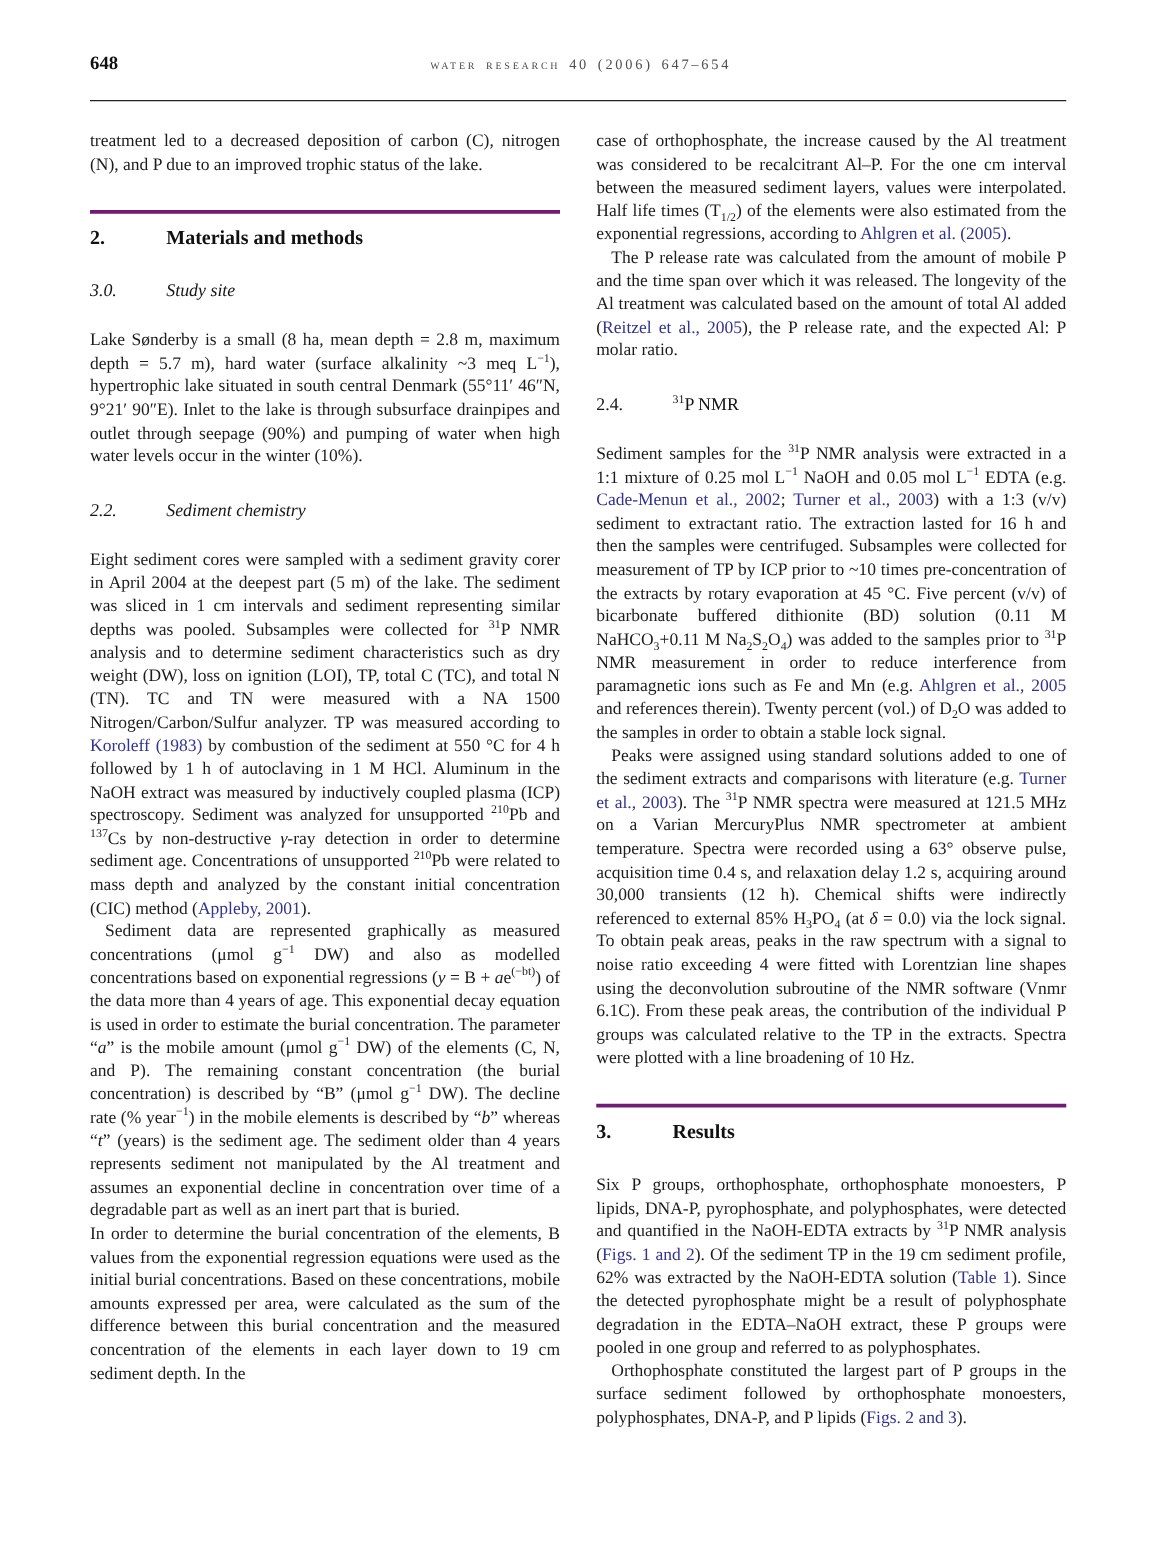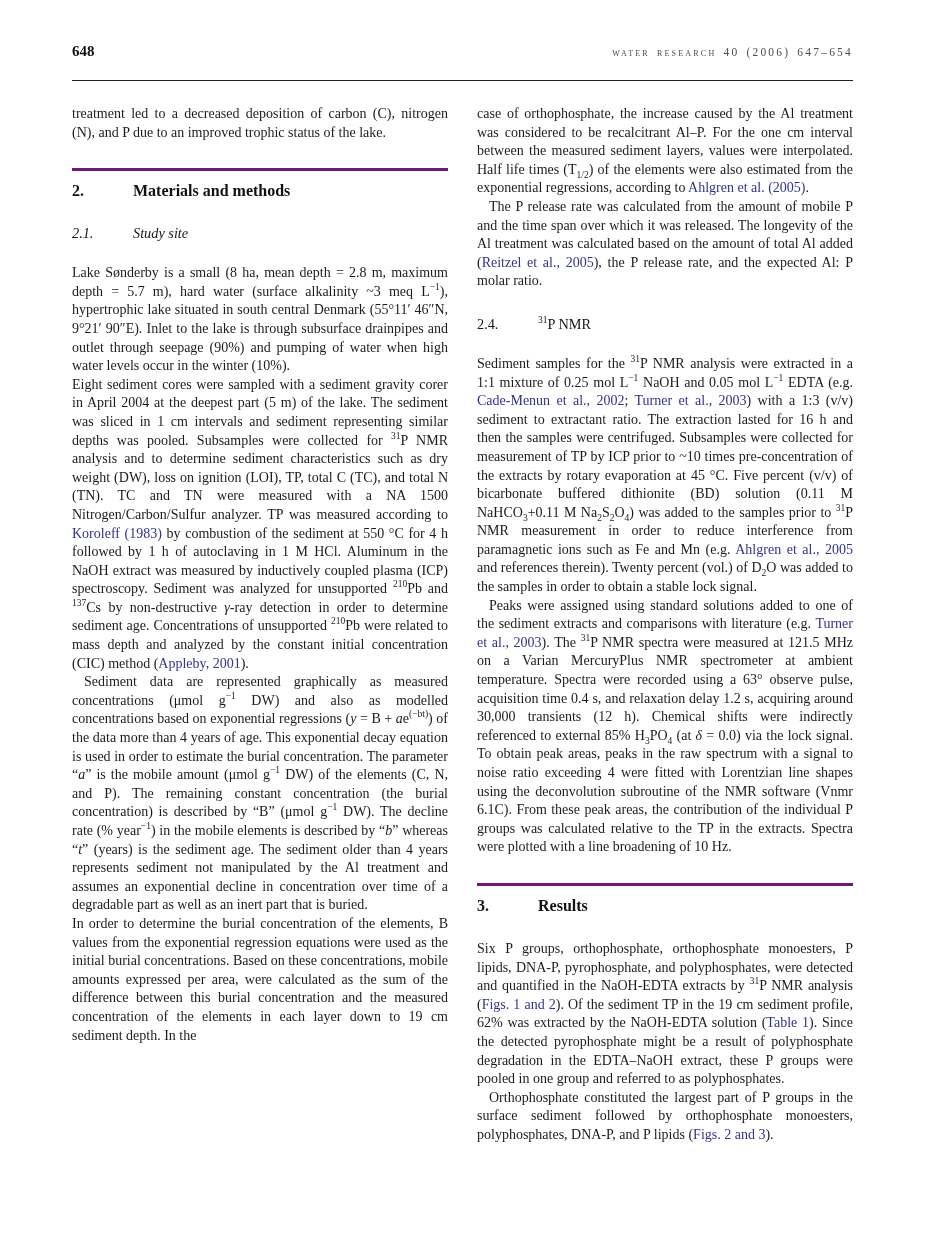--- a/index.html
+++ b/index.html
@@ -22,21 +22,21 @@
   .pno {
     font-family: Liberation Serif, serif;
     font-weight: bold;
     font-size: 15px;
     color: #111111;
   }
   .jttl {
     position: absolute;
     left: 4px; right: 0;
     top: 4px;
-    text-align: right;
+    text-align: center;
     font-variant: small-caps;
     letter-spacing: 2.2px;
     word-spacing: 2px;
     font-size: 11.5px;
     color: #4d4d4d;
   }
   .hrule {
     margin-top: 14px;
     border-top: 1.5px solid #222222;
   }
@@ -93,25 +93,28 @@
 
     <div class="col">
 
       <p><span>treatment led to a decreased deposition of carbon (C), nitrogen (N), and P due to an improved trophic status of the lake.</span></p>
 
       <div class="h-sec">
         <span class="num">2.</span><span>Materials and methods</span>
       </div>
 
       <div class="h-sub">
-        <span class="num">2.1.</span><span>Study site</span>
+        <span class="num">3.0.</span><span>Study site</span>
       </div>
 
       <p><span>Lake Sønderby is a small (8 ha, mean depth = 2.8 m, maximum depth = 5.7 m), hard water (surface alkalinity ~3 meq L</span><span class="sup">−1</span><span>), hypertrophic lake situated in south central Denmark (55°11′ 46″N, 9°21′ 90″E). Inlet to the lake is through subsurface drainpipes and outlet through seepage (90%) and pumping of water when high water levels occur in the winter (10%).</span></p>
 
+      <div class="h-sub">
+        <span class="num">2.2.</span><span>Sediment chemistry</span>
+      </div>
 
       <p><span>Eight sediment cores were sampled with a sediment gravity corer in April 2004 at the deepest part (5 m) of the lake. The sediment was sliced in 1 cm intervals and sediment representing similar depths was pooled. Subsamples were collected for </span><span class="sup">31</span><span>P NMR analysis and to determine sediment characteristics such as dry weight (DW), loss on ignition (LOI), TP, total C (TC), and total N (TN). TC and TN were measured with a NA 1500 Nitrogen/Carbon/Sulfur analyzer. TP was measured according to </span><span class="lnk">Koroleff (1983)</span><span> by combustion of the sediment at 550 °C for 4 h followed by 1 h of autoclaving in 1 M HCl. Aluminum in the NaOH extract was measured by inductively coupled plasma (ICP) spectroscopy. Sediment was analyzed for unsupported </span><span class="sup">210</span><span>Pb and </span><span class="sup">137</span><span>Cs by non-destructive </span><span class="it">γ</span><span>-ray detection in order to determine sediment age. Concentrations of unsupported </span><span class="sup">210</span><span>Pb were related to mass depth and analyzed by the constant initial concentration (CIC) method (</span><span class="lnk">Appleby, 2001</span><span>).</span></p>
       <p class="ind"><span>Sediment data are represented graphically as measured concentrations (μmol g</span><span class="sup">−1</span><span> DW) and also as modelled concentrations based on exponential regressions (</span><span class="it">y</span><span> = B + </span><span class="it">a</span><span>e</span><span class="sup">(−bt)</span><span>) of the data more than 4 years of age. This exponential decay equation is used in order to estimate the burial concentration. The parameter “</span><span class="it">a</span><span>” is the mobile amount (μmol g</span><span class="sup">−1</span><span> DW) of the elements (C, N, and P). The remaining constant concentration (the burial concentration) is described by “B” (μmol g</span><span class="sup">−1</span><span> DW). The decline rate (% year</span><span class="sup">−1</span><span>) in the mobile elements is described by “</span><span class="it">b</span><span>” whereas “</span><span class="it">t</span><span>” (years) is the sediment age. The sediment older than 4 years represents sediment not manipulated by the Al treatment and assumes an exponential decline in concentration over time of a degradable part as well as an inert part that is buried.</span></p>
 
 
       <p><span>In order to determine the burial concentration of the elements, B values from the exponential regression equations were used as the initial burial concentrations. Based on these concentrations, mobile amounts expressed per area, were calculated as the sum of the difference between this burial concentration and the measured concentration of the elements in each layer down to 19 cm sediment depth. In the</span></p>
 
     </div>
 
     <div class="col">

